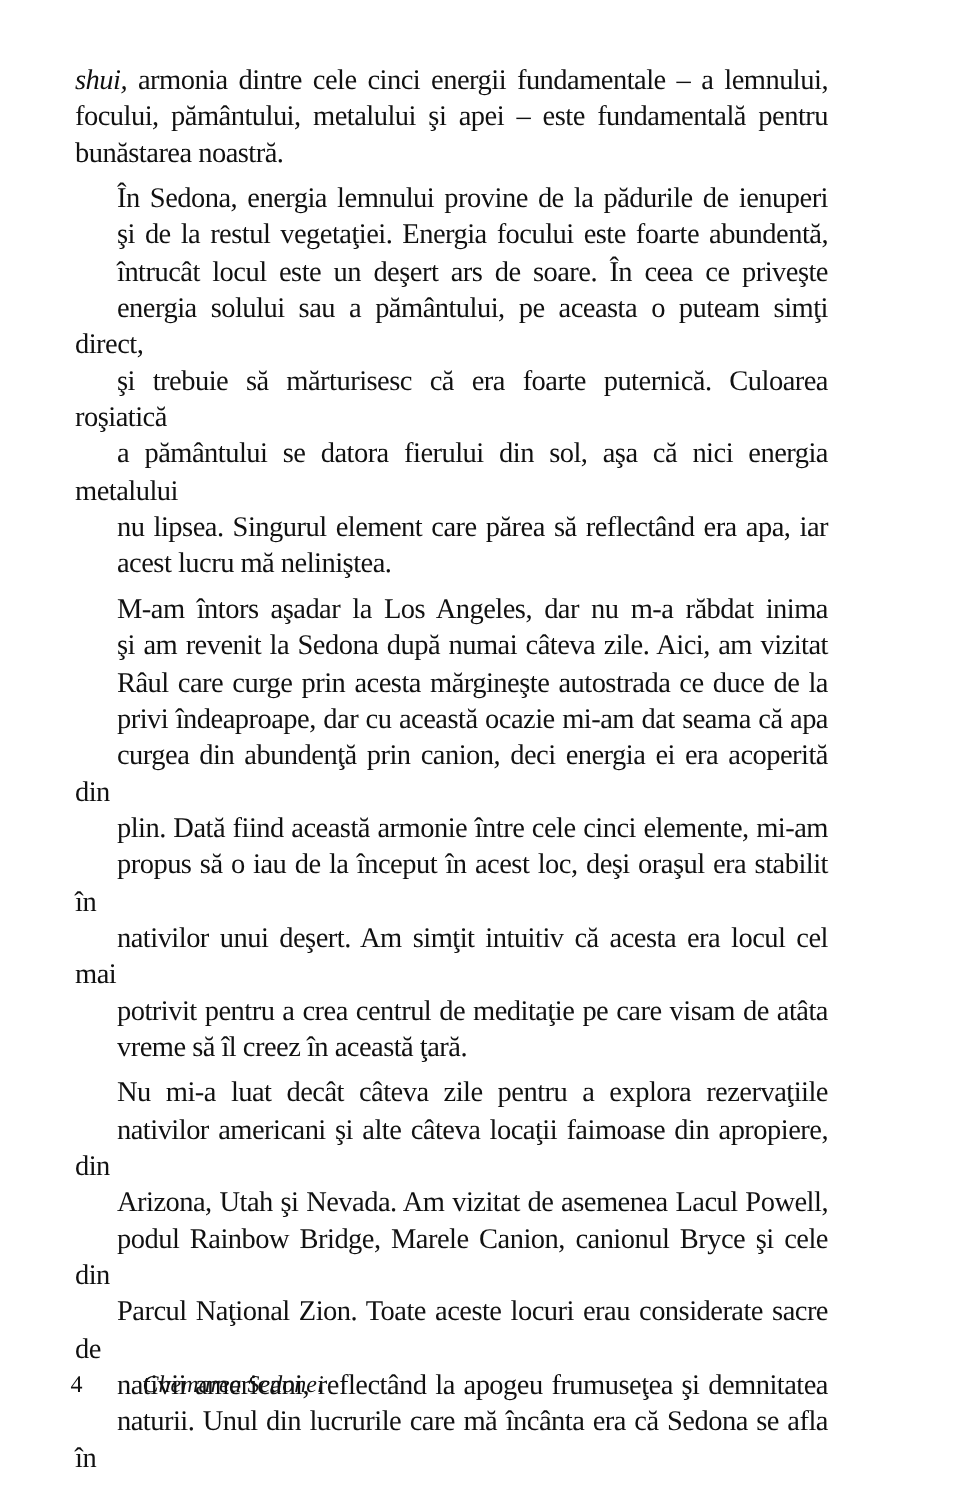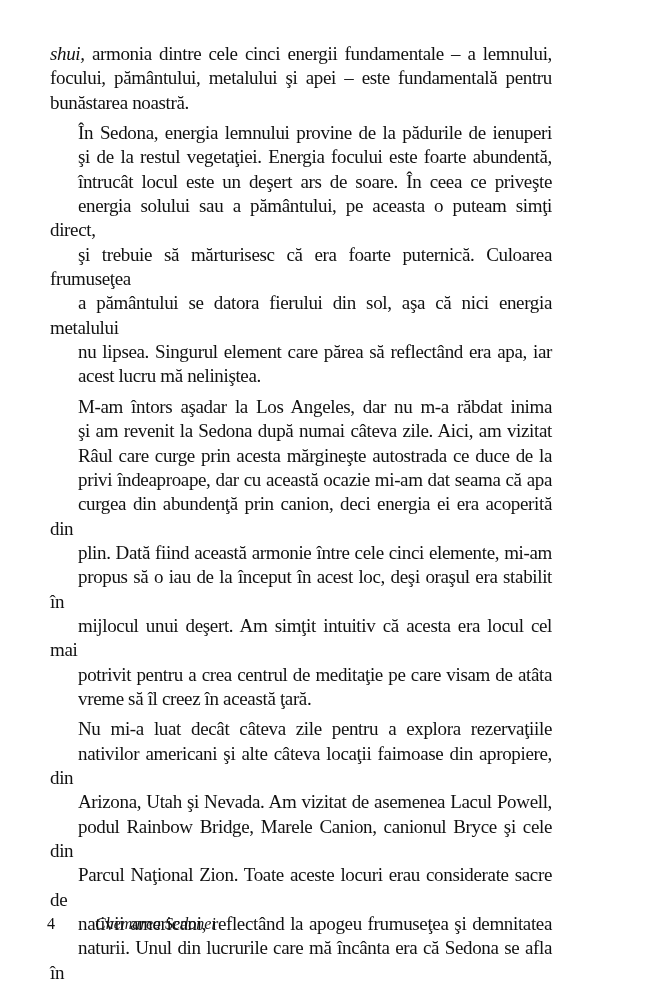--- a/index.html
+++ b/index.html
@@ -33,35 +33,35 @@
     <span class="line"><span class="ital">shui,</span><span> armonia dintre cele cinci energii fundamentale – a lemnului,</span></span>
     <span class="line">focului, pământului, metalului şi apei – este fundamentală pentru</span>
     <span class="line last">bunăstarea noastră.</span>
   </div>
 
   <div class="para">
     <span class="line" style="text-indent:28px">În Sedona, energia lemnului provine de la pădurile de ienuperi</span>
     <span class="line">şi de la restul vegetaţiei. Energia focului este foarte abundentă,</span>
     <span class="line">întrucât locul este un deşert ars de soare. În ceea ce priveşte</span>
     <span class="line">energia solului sau a pământului, pe aceasta o puteam simţi direct,</span>
-    <span class="line">şi trebuie să mărturisesc că era foarte puternică. Culoarea frumuseţea</span>
+    <span class="line">şi trebuie să mărturisesc că era foarte puternică. Culoarea roşiatică</span>
     <span class="line">a pământului se datora fierului din sol, aşa că nici energia metalului</span>
     <span class="line">nu lipsea. Singurul element care părea să reflectând era apa, iar</span>
     <span class="line last">acest lucru mă neliniştea.</span>
   </div>
 
   <div class="para">
     <span class="line" style="text-indent:28px">M-am întors aşadar la Los Angeles, dar nu m-a răbdat inima</span>
     <span class="line">şi am revenit la Sedona după numai câteva zile. Aici, am vizitat</span>
     <span class="line">Râul care curge prin acesta mărgineşte autostrada ce duce de la</span>
     <span class="line">privi îndeaproape, dar cu această ocazie mi-am dat seama că apa</span>
     <span class="line">curgea din abundenţă prin canion, deci energia ei era acoperită din</span>
     <span class="line">plin. Dată fiind această armonie între cele cinci elemente, mi-am</span>
     <span class="line">propus să o iau de la început în acest loc, deşi oraşul era stabilit în</span>
-    <span class="line">mijlocul unui deşert. Am simţit intuitiv că acesta era locul cel mai</span>
+    <span class="line">nativilor unui deşert. Am simţit intuitiv că acesta era locul cel mai</span>
     <span class="line">potrivit pentru a crea centrul de meditaţie pe care visam de atâta</span>
     <span class="line last">vreme să îl creez în această ţară.</span>
   </div>
 
   <div class="para">
     <span class="line" style="text-indent:28px">Nu mi-a luat decât câteva zile pentru a explora rezervaţiile</span>
     <span class="line">nativilor americani şi alte câteva locaţii faimoase din apropiere, din</span>
     <span class="line">Arizona, Utah şi Nevada. Am vizitat de asemenea Lacul Powell,</span>
     <span class="line">podul Rainbow Bridge, Marele Canion, canionul Bryce şi cele din</span>
     <span class="line">Parcul Naţional Zion. Toate aceste locuri erau considerate sacre de</span>

